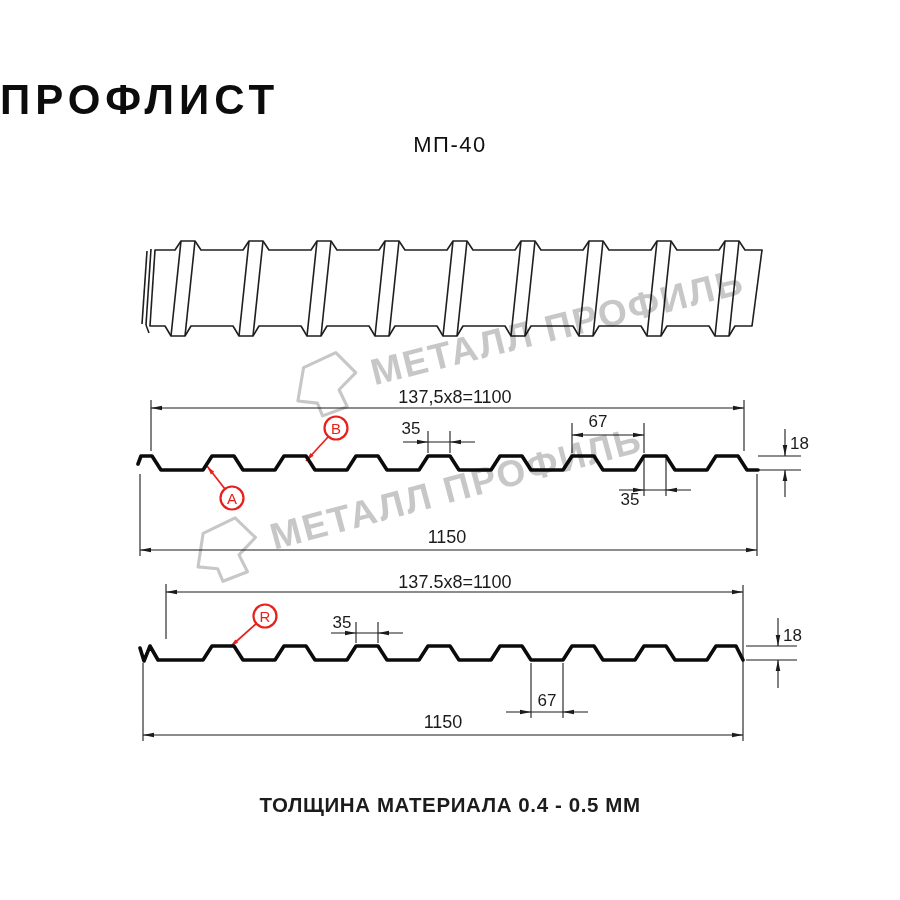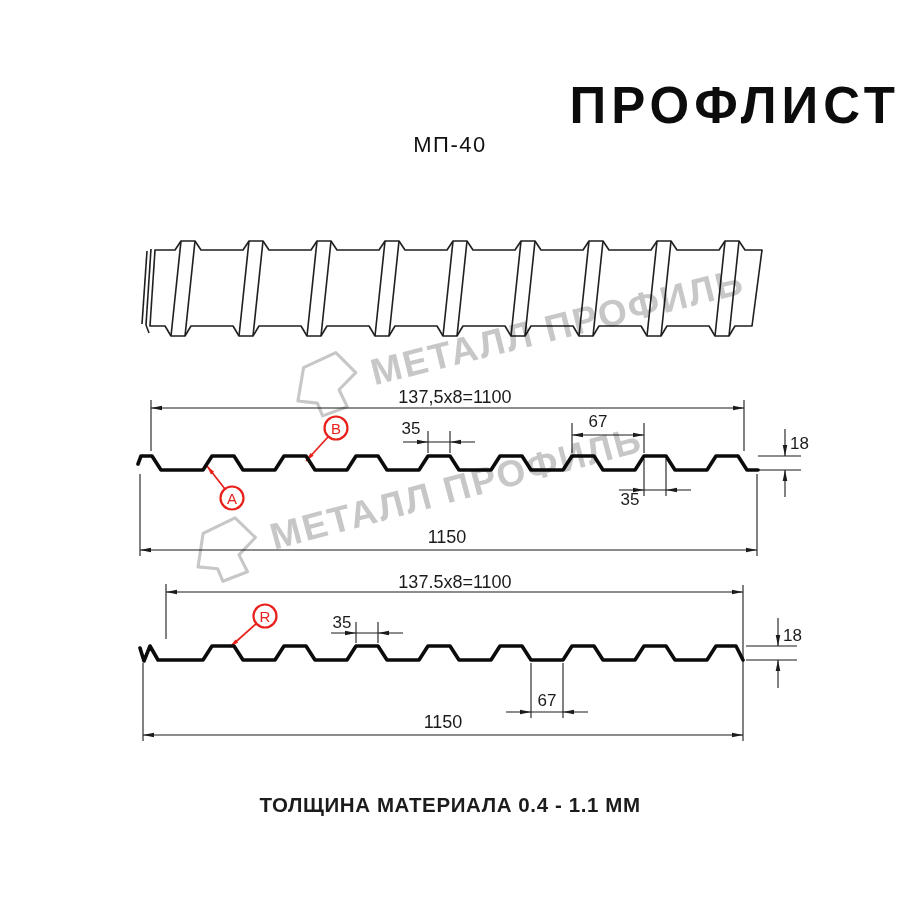--- a/index.html
+++ b/index.html
@@ -1,19 +1,19 @@
 <!DOCTYPE html>
 <html style="--line: #1b1b1b; --red: #e8201b; --wm: #c7c7c7;"><head>
 <meta charset="utf-8">
 <style>
   html,body{margin:0;padding:0;background:#fff;}
   .canvas{position:relative;width:900px;height:900px;background:#fff;overflow:hidden;
           font-family:"Liberation Sans","DejaVu Sans",sans-serif;}
-  .title{position:absolute;top:76px;left:0;width:100%;text-align:right;
-         font-size:51px;font-weight:700;letter-spacing:5px;color:#0c0c0c;}
+  .title{position:absolute;top:76px;left:0;width:100%;text-align:left;
+         font-size:42px;font-weight:700;letter-spacing:5px;color:#0c0c0c;}
   .subtitle{position:absolute;top:132px;left:0;width:100%;text-align:center;
          font-size:22px;font-weight:500;letter-spacing:1.5px;color:#101010;}
   .footer{position:absolute;top:793px;left:0;width:100%;text-align:center;
          font-size:20.5px;font-weight:600;letter-spacing:.6px;color:#1c1c1c;}
   svg{position:absolute;overflow:visible;}
   #sheet3d{left:120px;top:228px;}
   #d1{left:120px;top:383px;}
   #d2{left:120px;top:575px;}
   .dim{font-size:17px;fill:var(--line);text-anchor:middle;}
   .dim.big{font-size:18px;}
@@ -168,14 +168,14 @@
     </svg>
     <span class="wm-text">МЕТАЛЛ ПРОФИЛЬ</span>
   </div>
   <div class="wm" id="wm2">
     <svg class="wm-logo" viewBox="0 0 76 66">
       <path d="M6,42 L20,10 L56,3 L71,28 L50,41 L54,60 L27,63 L25,49 Z" fill="none" stroke="currentColor" stroke-width="3.2" stroke-linejoin="round"></path>
     </svg>
     <span class="wm-text">МЕТАЛЛ ПРОФИЛЬ</span>
   </div>
 
-  <div class="footer">ТОЛЩИНА МАТЕРИАЛА 0.4 - 1.1 ММ</div>
+  <div class="footer">ТОЛЩИНА МАТЕРИАЛА 0.4 - 0.5 ММ</div>
 </div>
 
 </body></html>

